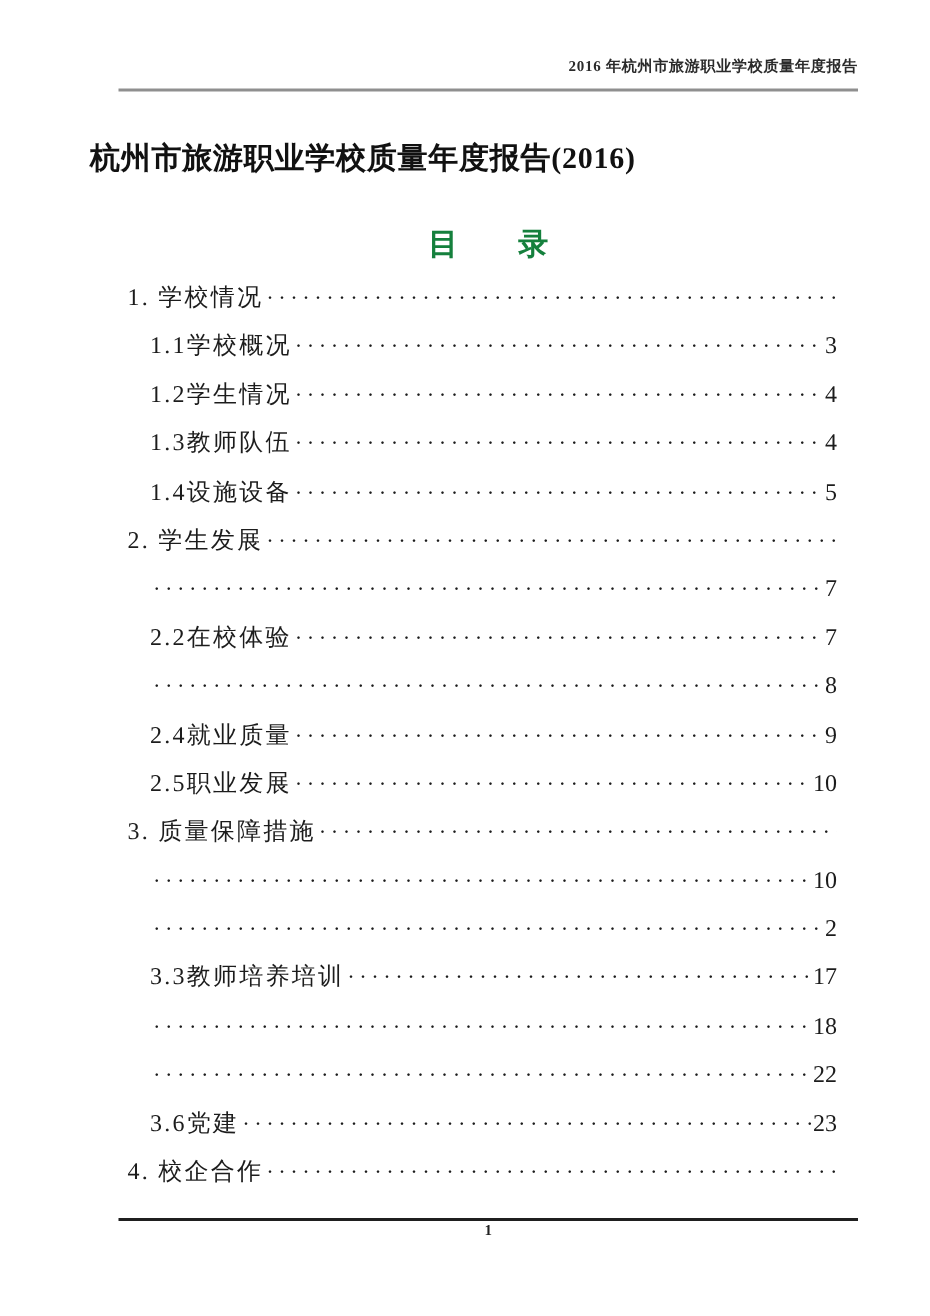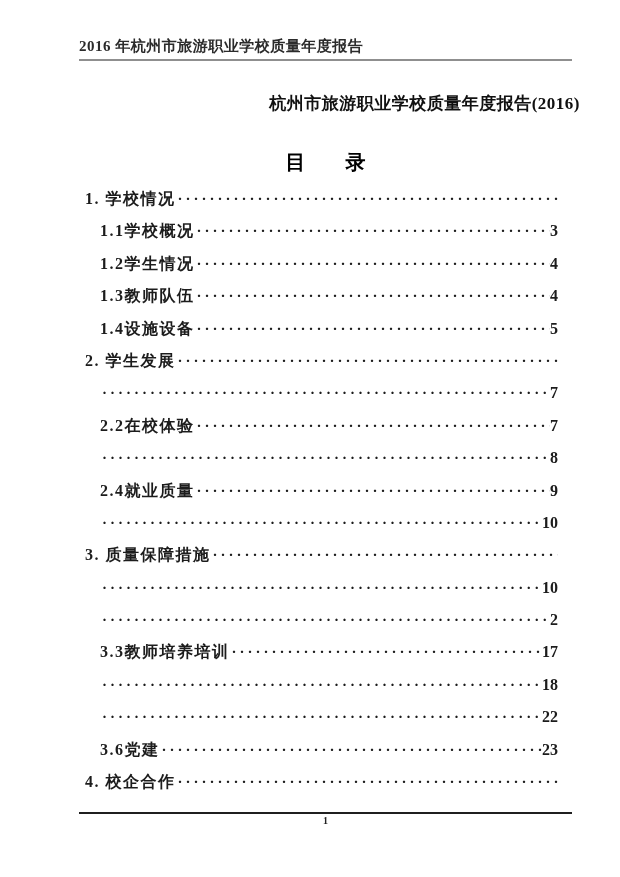--- a/index.html
+++ b/index.html
@@ -11,53 +11,52 @@
     position: relative;
     overflow: hidden;
   }
   .page {
     position: absolute; inset: 0;
     background: #ffffff;
   }
   
   .header-text {
     position: absolute; top: 37px; left: 79px; width: 493px;
-    text-align: left;
-    font-size: 15px; font-weight: bold; color: #2b2b2b;
+    text-align: right;
+    font-size: 10px; font-weight: bold; color: #2b2b2b;
     letter-spacing: 0.5px;
     white-space: nowrap;
   }
   .header-rule {
     position: absolute; top: 59px; left: 79px; width: 493px;
     height: 2px; background: #8f8f8f;
   }
   
   .doc-title {
     position: absolute; top: 92px; left: 60px; width: 520px;
-    text-align: right;
-    font-size: 17px; font-weight: bold; color: #111;
+    text-align: left;
+    font-size: 20px; font-weight: bold; color: #111;
     letter-spacing: 0.5px;
     white-space: nowrap;
   }
   
   .toc-heading {
     position: absolute; top: 149px; left: 79px; width: 493px;
     text-align: center;
-    font-size: 20px; font-weight: bold; color: #000000;
+    font-size: 20px; font-weight: bold; color: #15803d;
   }
   
   .toc-list {
     position: absolute; top: 183px; left: 79px; width: 479px;
   }
   .toc-row {
     display: flex; align-items: baseline;
     height: 32.4px; line-height: 32.4px;
     font-size: 16px; color: #1c1c1c;
     cursor: pointer;
-    font-weight: bold;
   }
   .toc-row.level-1 { padding-left: 6px; }
   .toc-row.level-2 { padding-left: 21px; justify-content: center; }
   .toc-label {
     white-space: nowrap; flex-shrink: 0;
     letter-spacing: 1.5px;
   }
   .toc-dots {
     flex: 1 1 auto;
     overflow: hidden; white-space: nowrap;
@@ -137,20 +136,21 @@
       <div class="toc-row level-2">
         <span class="toc-dots">································································································································································</span>
         <span class="toc-page">8</span>
       </div>
       <div class="toc-row level-2">
         <span class="toc-label">2.4就业质量</span>
         <span class="toc-dots">································································································································································</span>
         <span class="toc-page">9</span>
       </div>
       <div class="toc-row level-2">
+        <span class="toc-label">2.5职业发展</span>
         <span class="toc-dots">································································································································································</span>
         <span class="toc-page">10</span>
       </div>
       <div class="toc-row level-1">
         <span class="toc-label">3. 质量保障措施</span>
         <span class="toc-dots">································································································································································</span>
       </div>
       <div class="toc-row level-2">
         <span class="toc-dots">································································································································································</span>
         <span class="toc-page">10</span>

